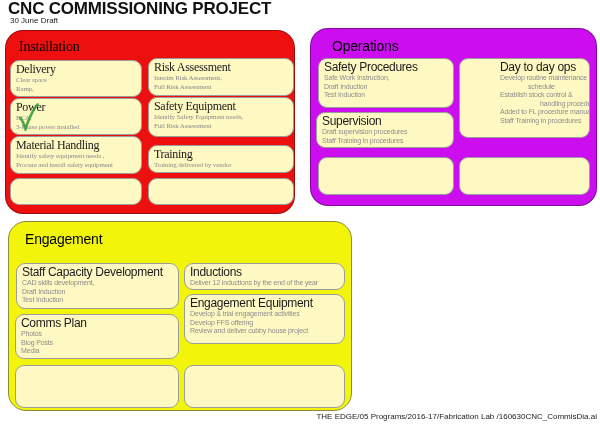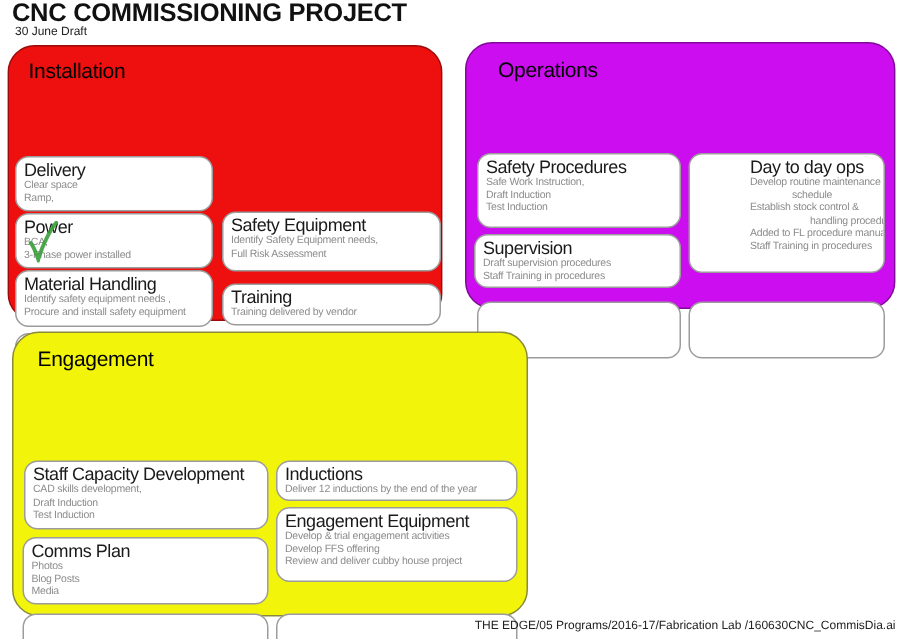--- a/index.html
+++ b/index.html
@@ -21,23 +21,23 @@
     position:absolute; border-radius:18px;
   }
   .section.red    { border:1px solid rgba(90,10,10,0.55); }
   .section.purple { border:1px solid rgba(70,10,80,0.55); }
   .section.yellow { border:1px solid #8a8a3c; }
   .section-label {
     position:absolute; font-size:14px; color:#000; letter-spacing:-0.2px;
     white-space:nowrap;
   }
   .card {
-    position:absolute; background:#ffffff;
+    position:absolute; background:#fef9c3;
     border:1px solid #9c9c9c; border-radius:9px;
-    padding:2px 3px 2px 5px; overflow:hidden;margin-top:44px;
+    padding:2px 3px 2px 5px; overflow:hidden;
   }
   .card-title {
     font-size:12px; color:#1a1a1a; line-height:13px;
     letter-spacing:-0.3px; white-space:nowrap;
   }
   .card-line {
     font-size:7px; color:#8c8c8c; line-height:8.6px;
     letter-spacing:-0.15px; white-space:nowrap;
   }
   .card-line.indent1 { margin-left:28px; }
@@ -47,29 +47,34 @@
     position:absolute; top:412px; right:3px;
     font-size:8px; color:#222; white-space:nowrap;
   }
 </style>
 </head>
 <body>
 
 <div class="main-title">CNC COMMISSIONING PROJECT</div>
 <div class="subtitle">30 June Draft</div>
 
-<div class="section red" style="left: 5px; top: 30px; width: 290px; height: 184px; background: rgb(238, 15, 15);">
+<div class="section red" style="left: 5px; top: 30px; width: 290px; height: 184px; background: rgb(238, 15, 15); font-family: Liberation Serif, serif;">
   <div class="section-label" style="left:13px; top:8px;">Installation</div>
 
   <div class="card" style="left:4px; top:29px; width:132px; height:37px;">
     <div class="card-title">Delivery</div>
     <div class="card-line">Clear space</div>
     <div class="card-line">Ramp,</div>
   </div>
 
+  <div class="card" style="left:142px; top:27px; width:146px; height:38px;">
+    <div class="card-title">Risk Assessment</div>
+    <div class="card-line">Interim Risk Assessment,</div>
+    <div class="card-line">Full Risk Assessment</div>
+  </div>
 
   <div class="card" style="left:4px; top:67px; width:132px; height:37px;">
     <div class="card-title">Power</div>
     <div class="card-line">BCA,</div>
     <div class="card-line">3-Phase power installed</div>
     <svg class="tick" width="22" height="28" viewBox="0 0 22 28">
       <path d="M2.5 15 C4.5 17.5, 6.5 23, 7.5 26 C10 17, 15.5 6, 19.5 1.5" fill="none" stroke="#3a9e3a" stroke-width="2.6" stroke-linecap="round"></path>
     </svg>
   </div>
 

